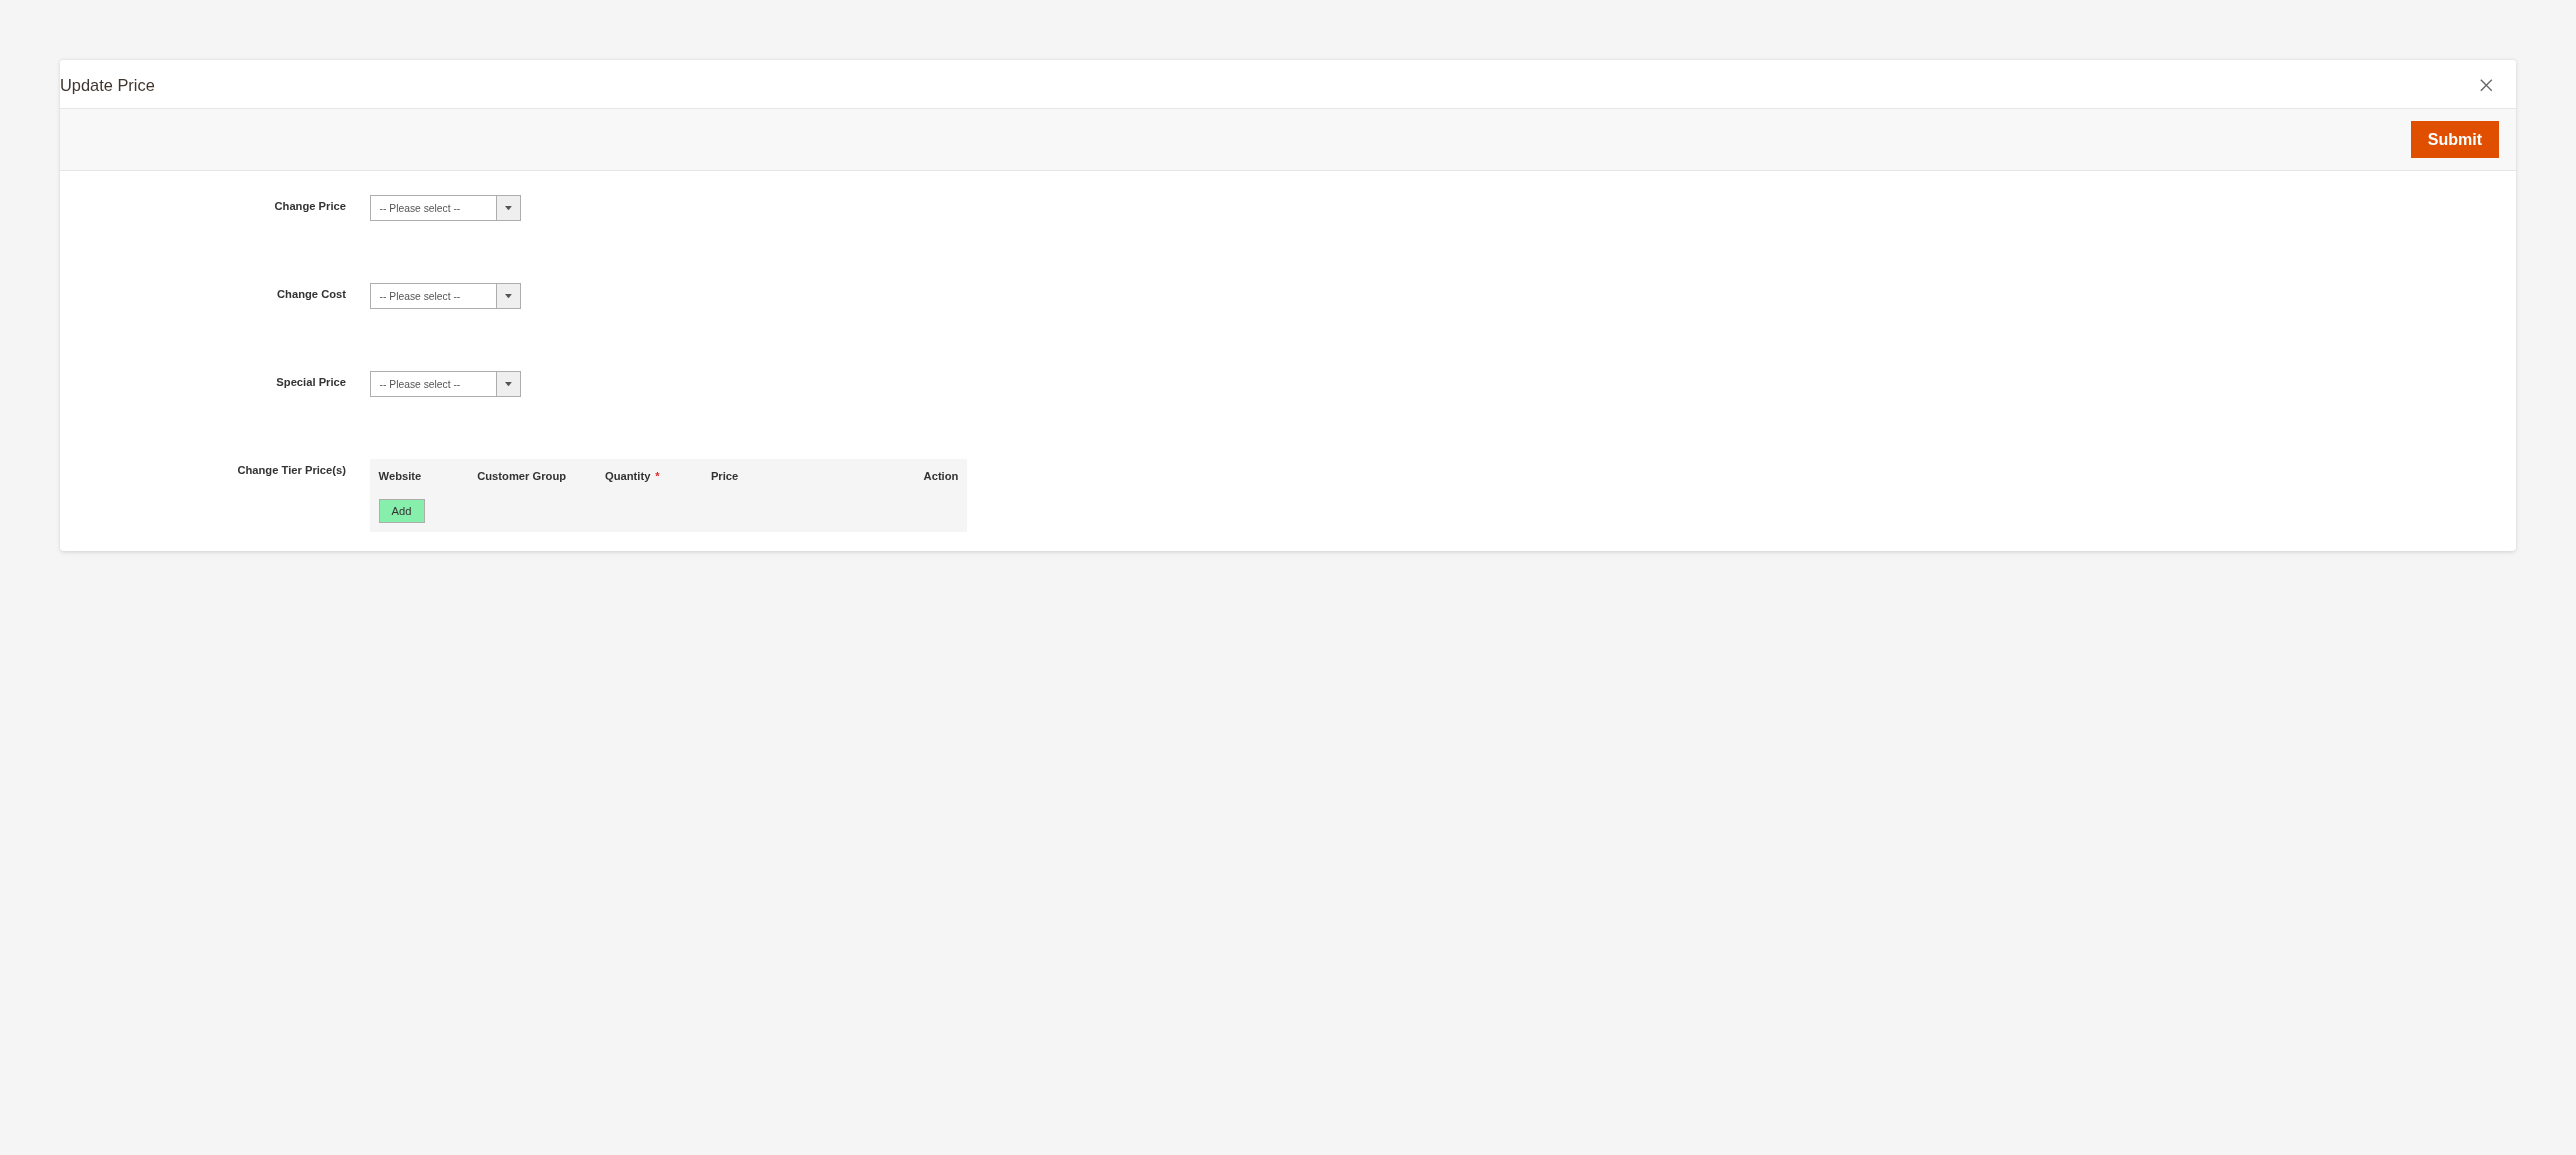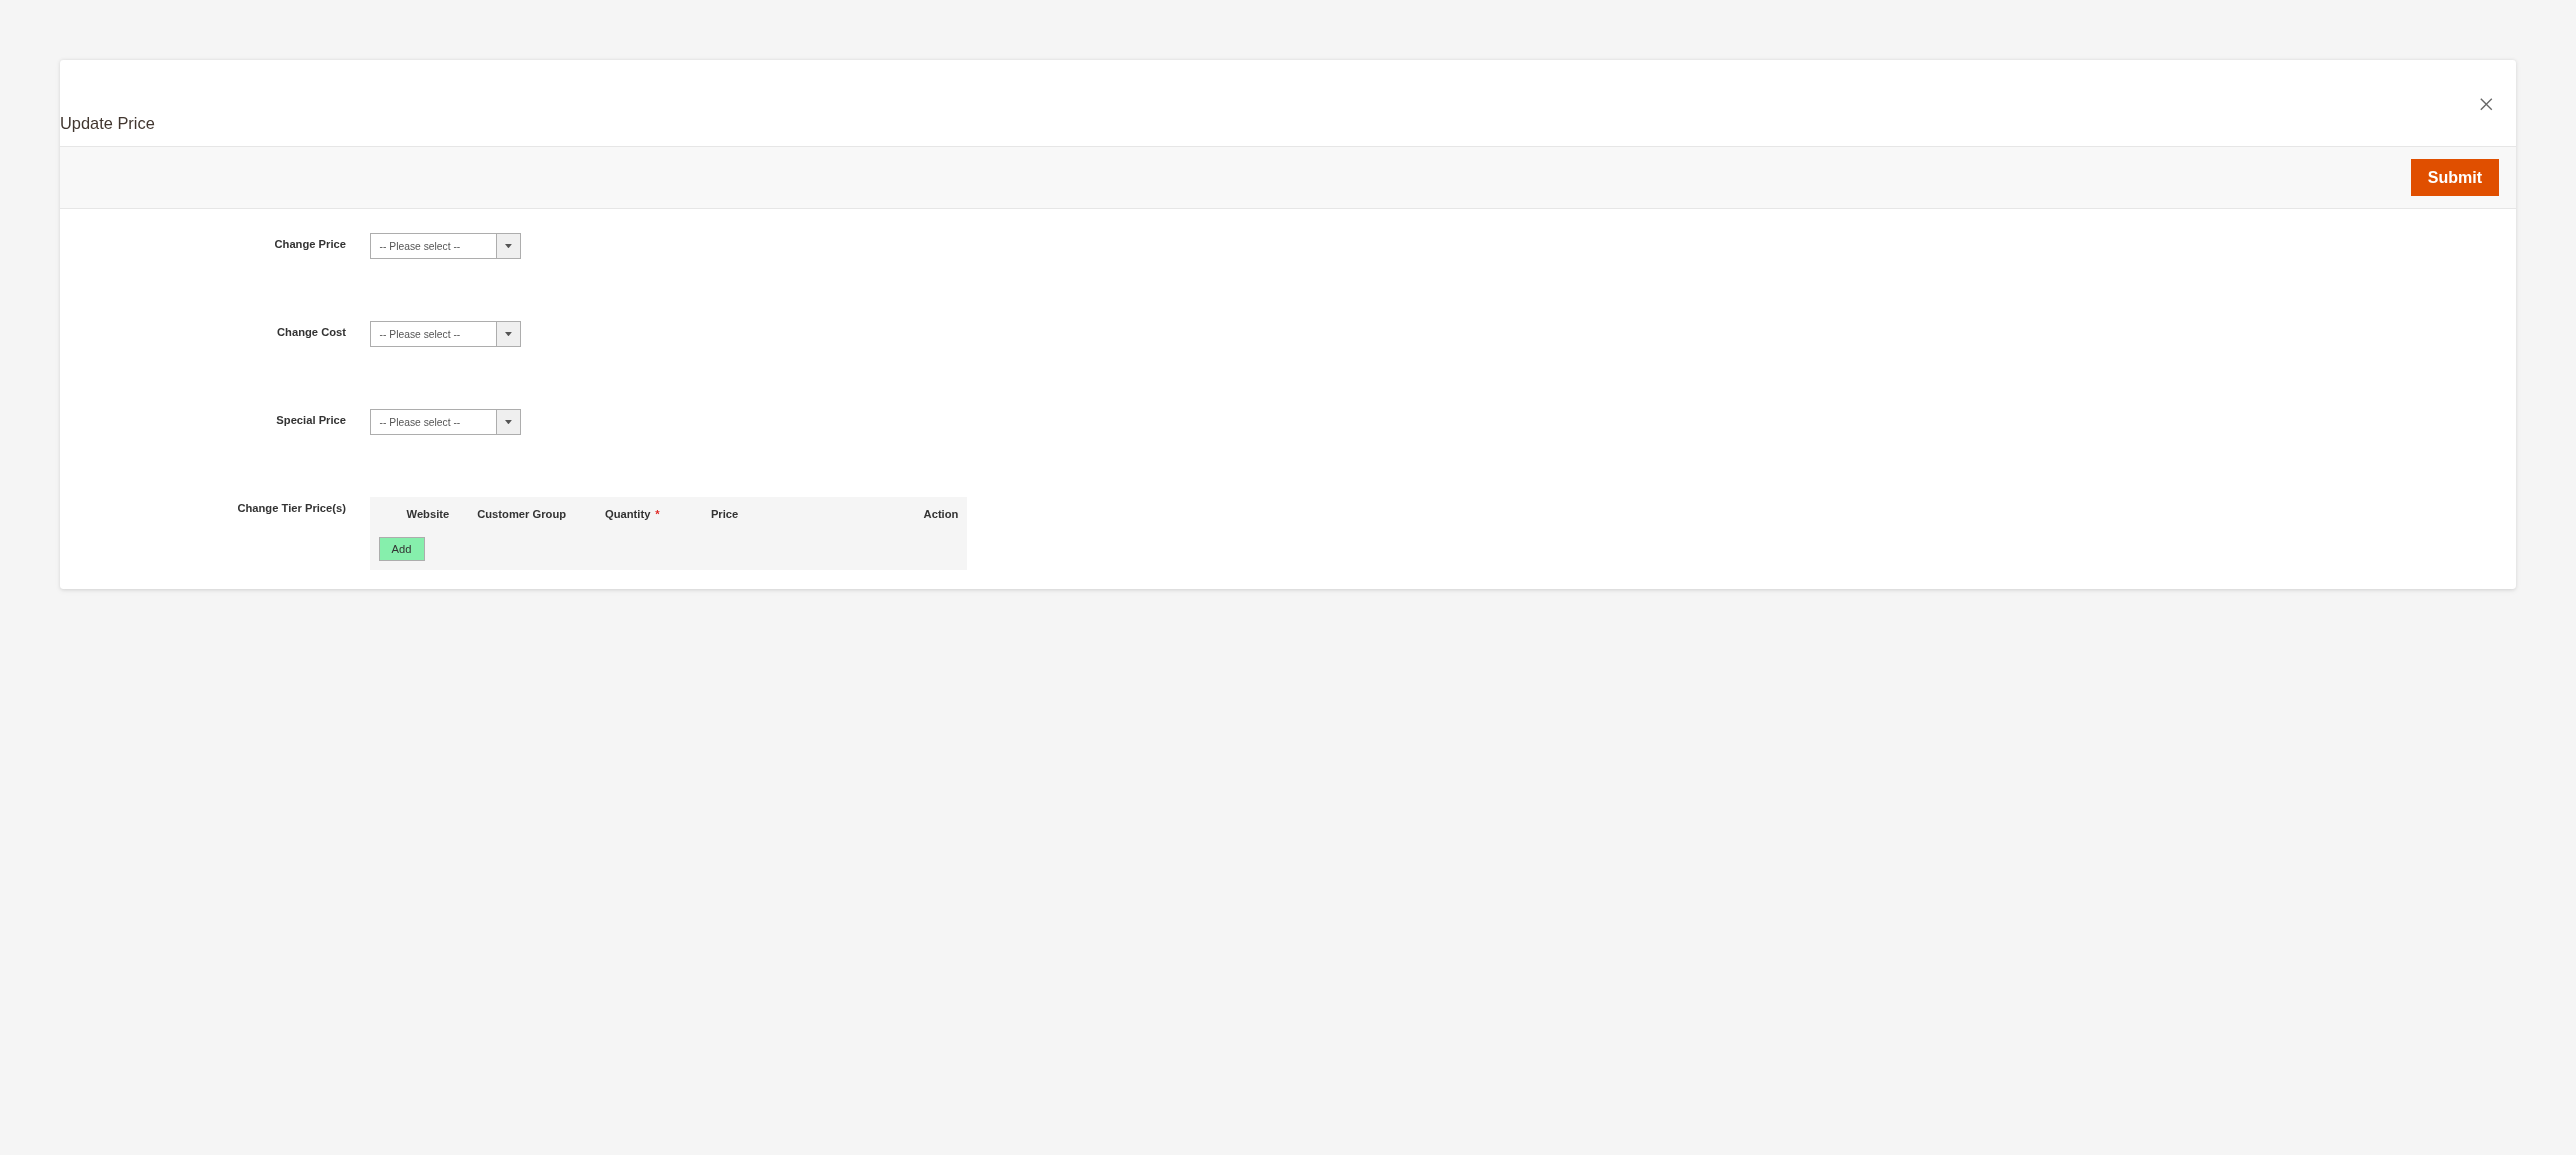--- a/index.html
+++ b/index.html
@@ -24,21 +24,20 @@
       display: flex;
       align-items: center;
       justify-content: space-between;
       padding: 15.5px 17px 13.8px 0;
       border-bottom: 0.9px solid #e6e6e6;
     }
     .modal-title {
       font-size: 16.4px;
       font-weight: 400;
       color: #41362f;
-      margin-top: 38px;
     }
     .close-btn {
       width: 17px;
       height: 17px;
       cursor: pointer;
       display: flex;
       align-items: center;
       justify-content: center;
       color: #555;
       margin-right: 4.3px;
@@ -121,21 +120,21 @@
       background: #f5f5f5;
       width: 597px;
     }
     .tier-header {
       display: flex;
       padding: 10.3px 8.6px 8.6px 8.6px;
       font-size: 11.2px;
       font-weight: 600;
       color: #333;
     }
-    .th-website { width: 108px; text-align: center; }
+    .th-website { width: 108px; }
     .th-customer { width: 140px; }
     .th-quantity { width: 116px; }
     .th-price { width: 233px; }
     .th-action { flex: 1; }
     .required {
       color: #e02b27;
       margin-left: 1.7px;
     }
     .tier-footer {
       padding: 8.6px;

